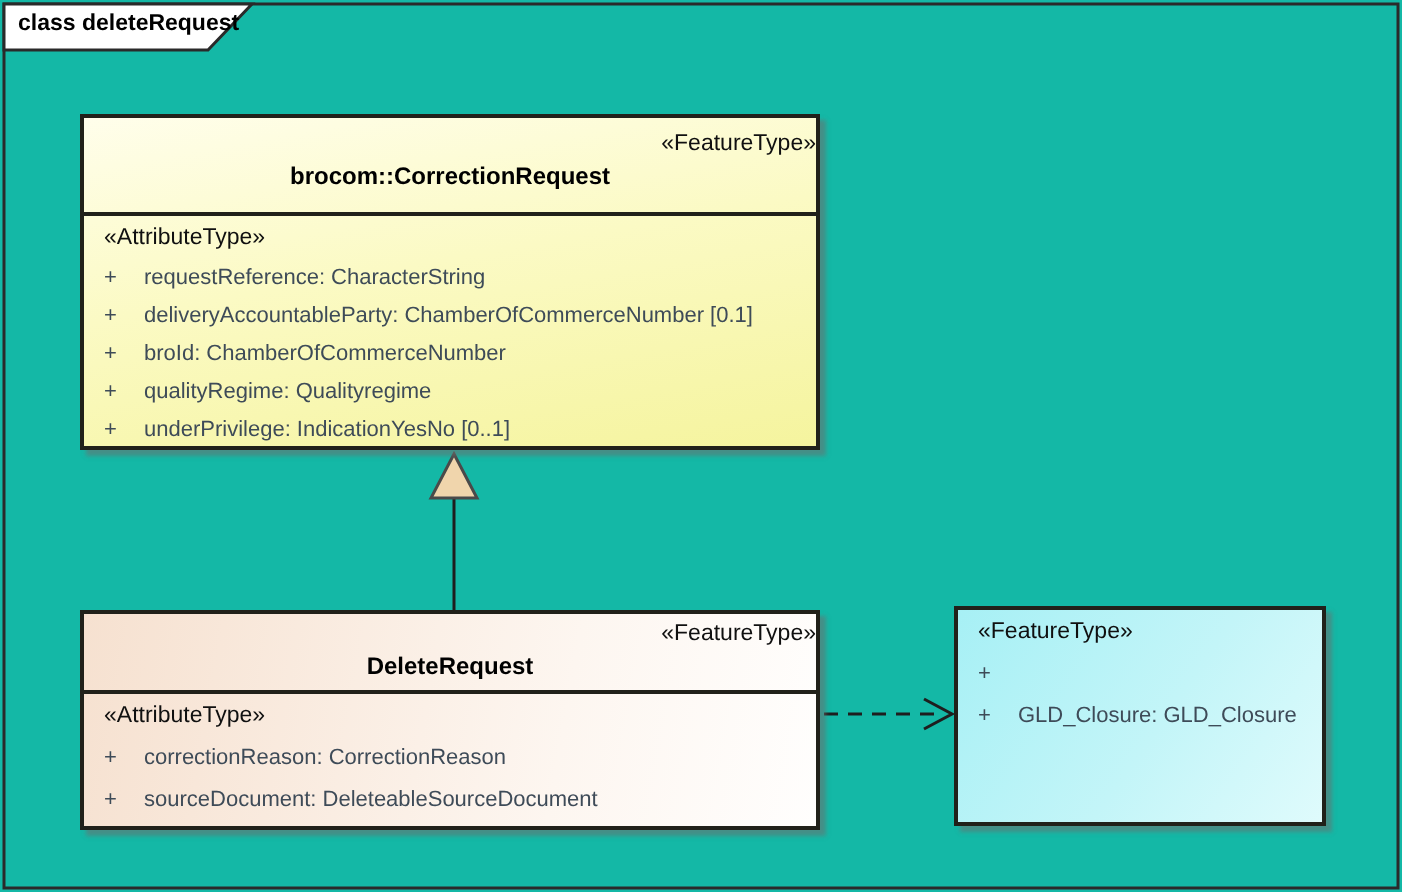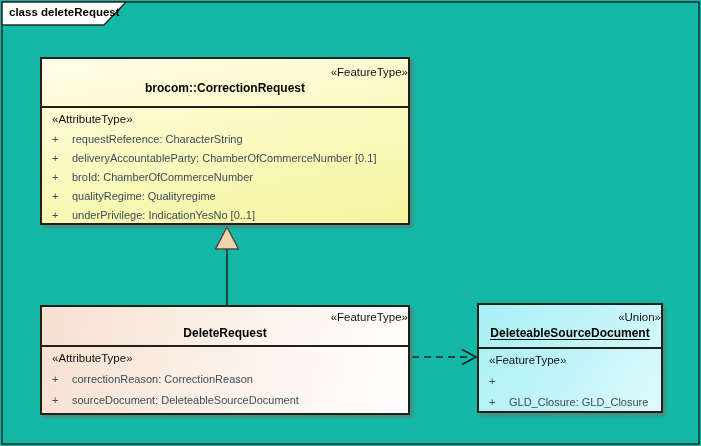--- a/index.html
+++ b/index.html
@@ -114,24 +114,20 @@
         <span class="attr-text">correctionReason: CorrectionReason</span>
       </div>
       <div class="attr-row">
         <span class="attr-vis">+</span>
         <span class="attr-text">sourceDocument: DeleteableSourceDocument</span>
       </div>
     </div>
   </div>
 
   <div class="uml-box" id="box-union">
-    <div class="box-header">
-      <span class="stereo">«Union»</span>
-      <span class="cls-name underline">DeleteableSourceDocument</span>
-    </div>
     <div class="attrs">
       <div class="section-label">«FeatureType»</div>
       <div class="attr-row">
         <span class="attr-vis">+</span>
       </div>
       <div class="attr-row">
         <span class="attr-vis">+</span>
         <span class="attr-text">GLD_Closure: GLD_Closure</span>
       </div>
     </div>

